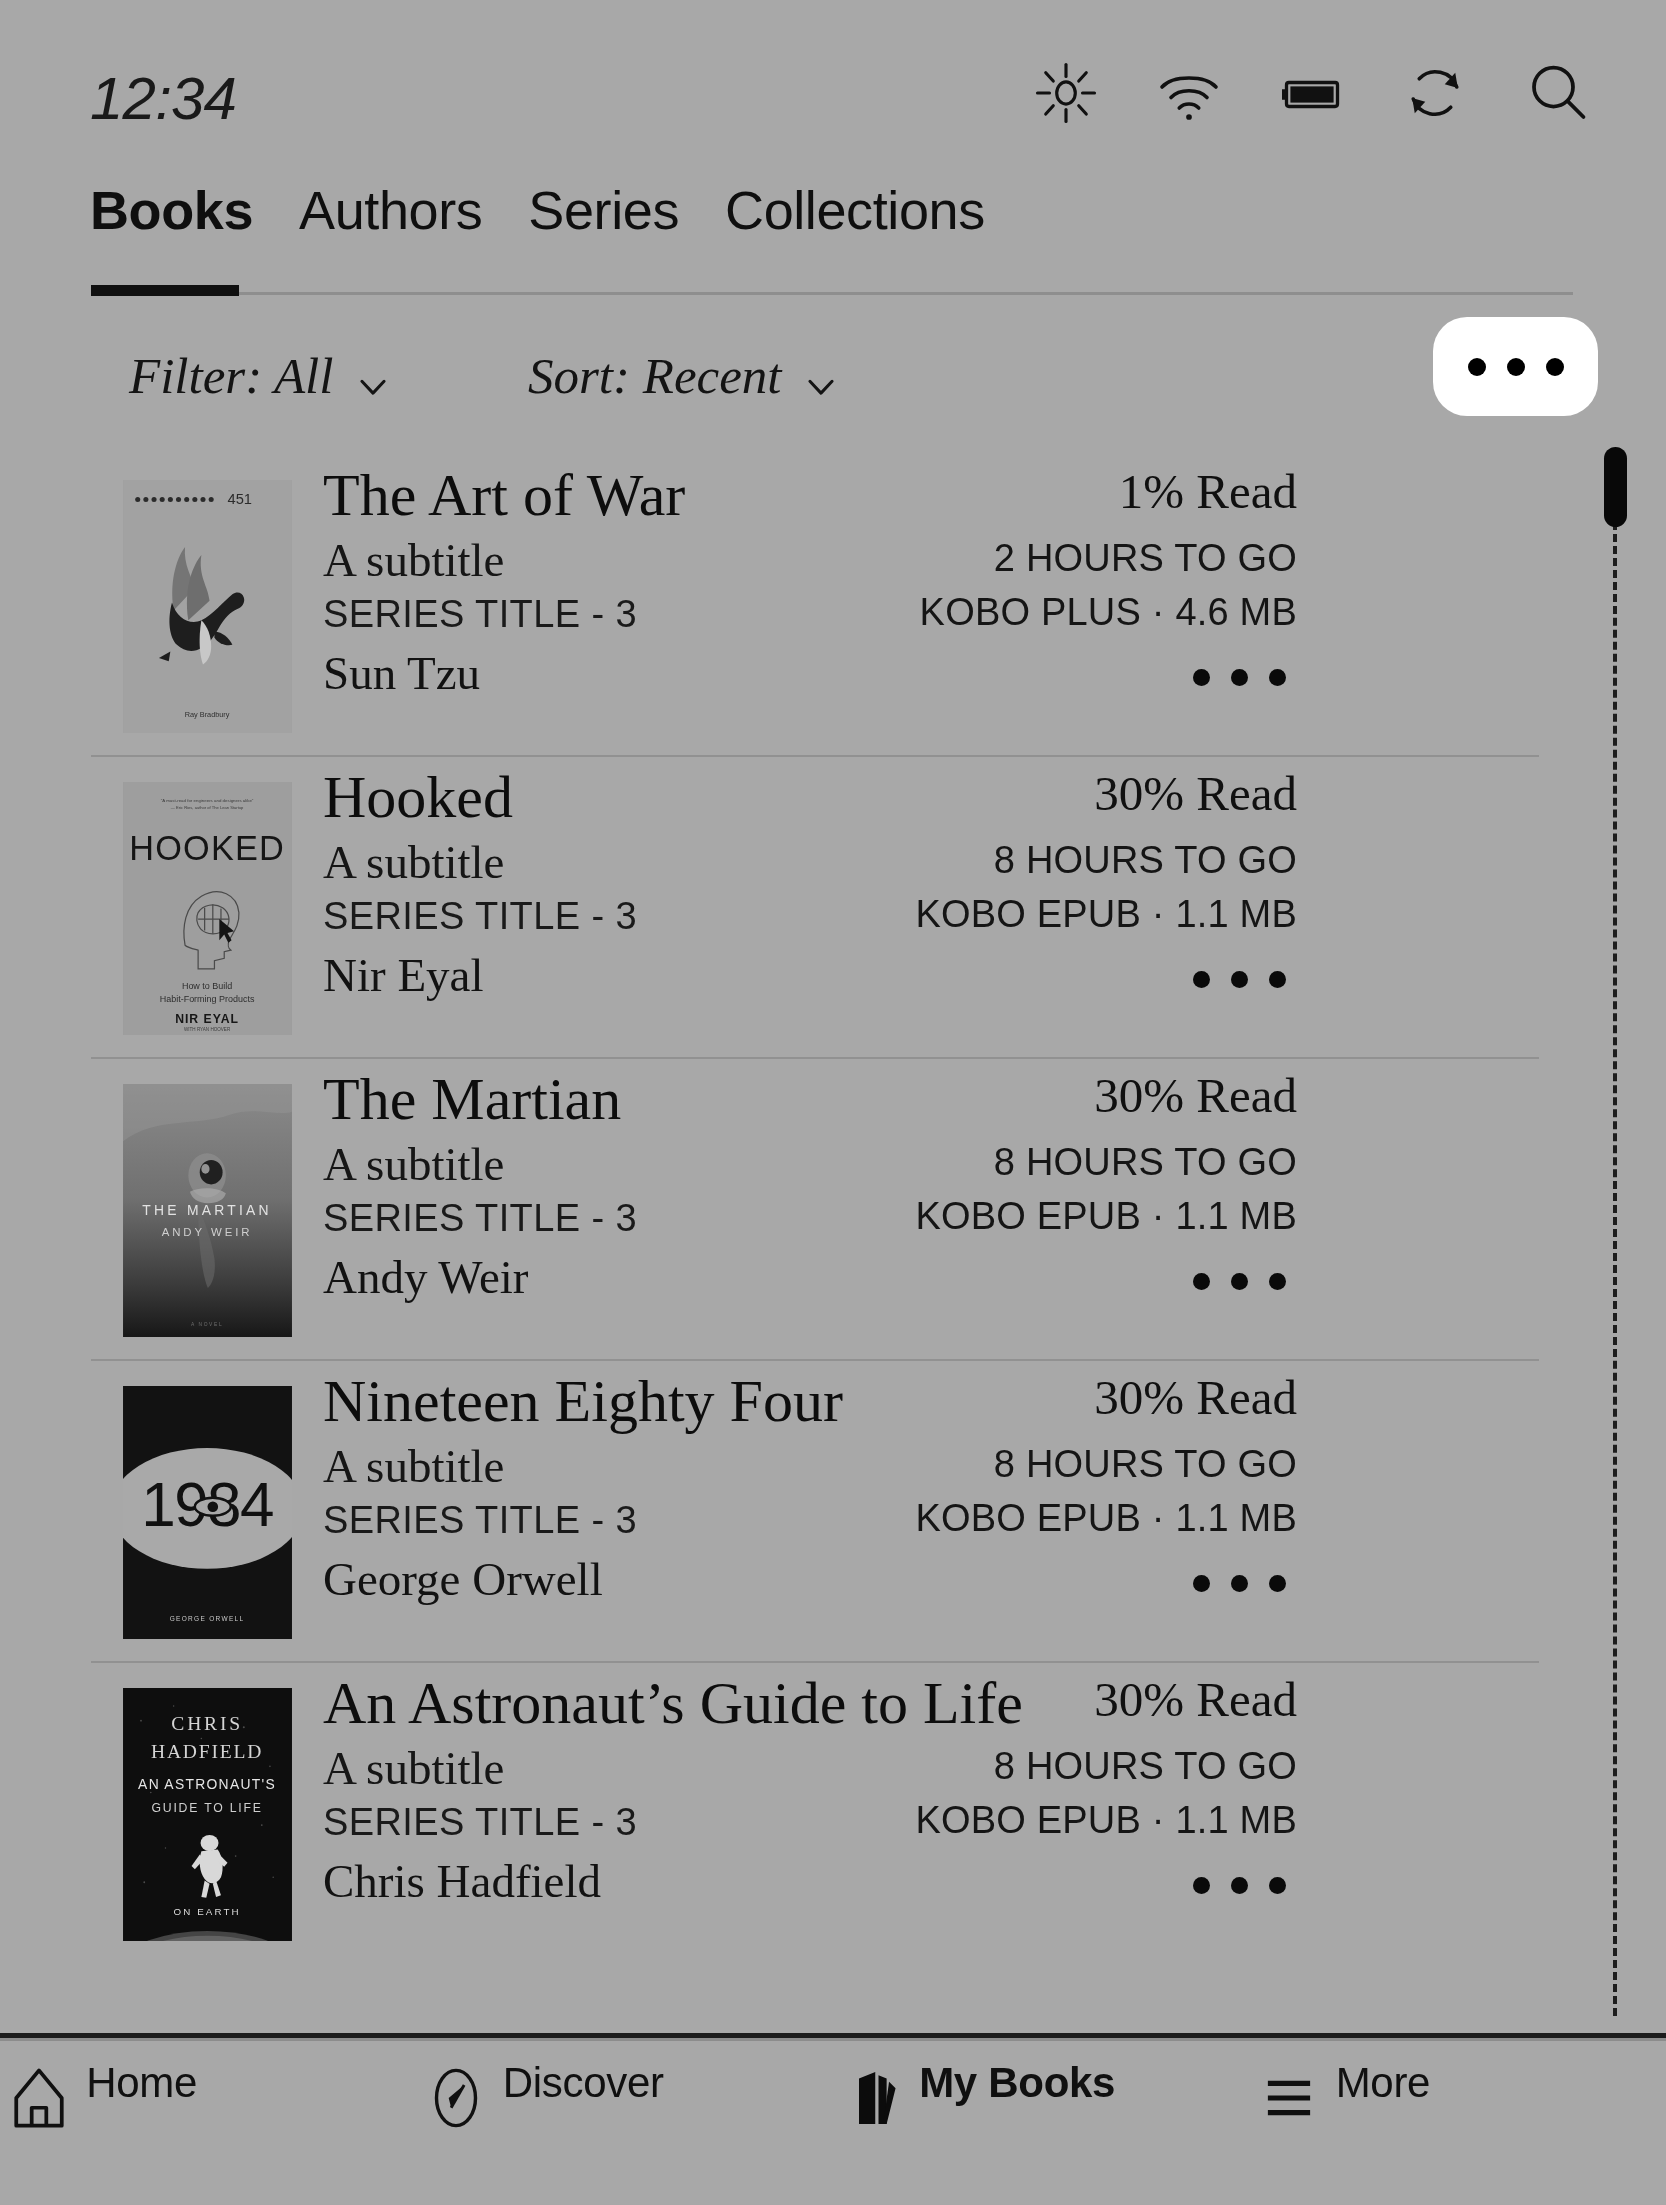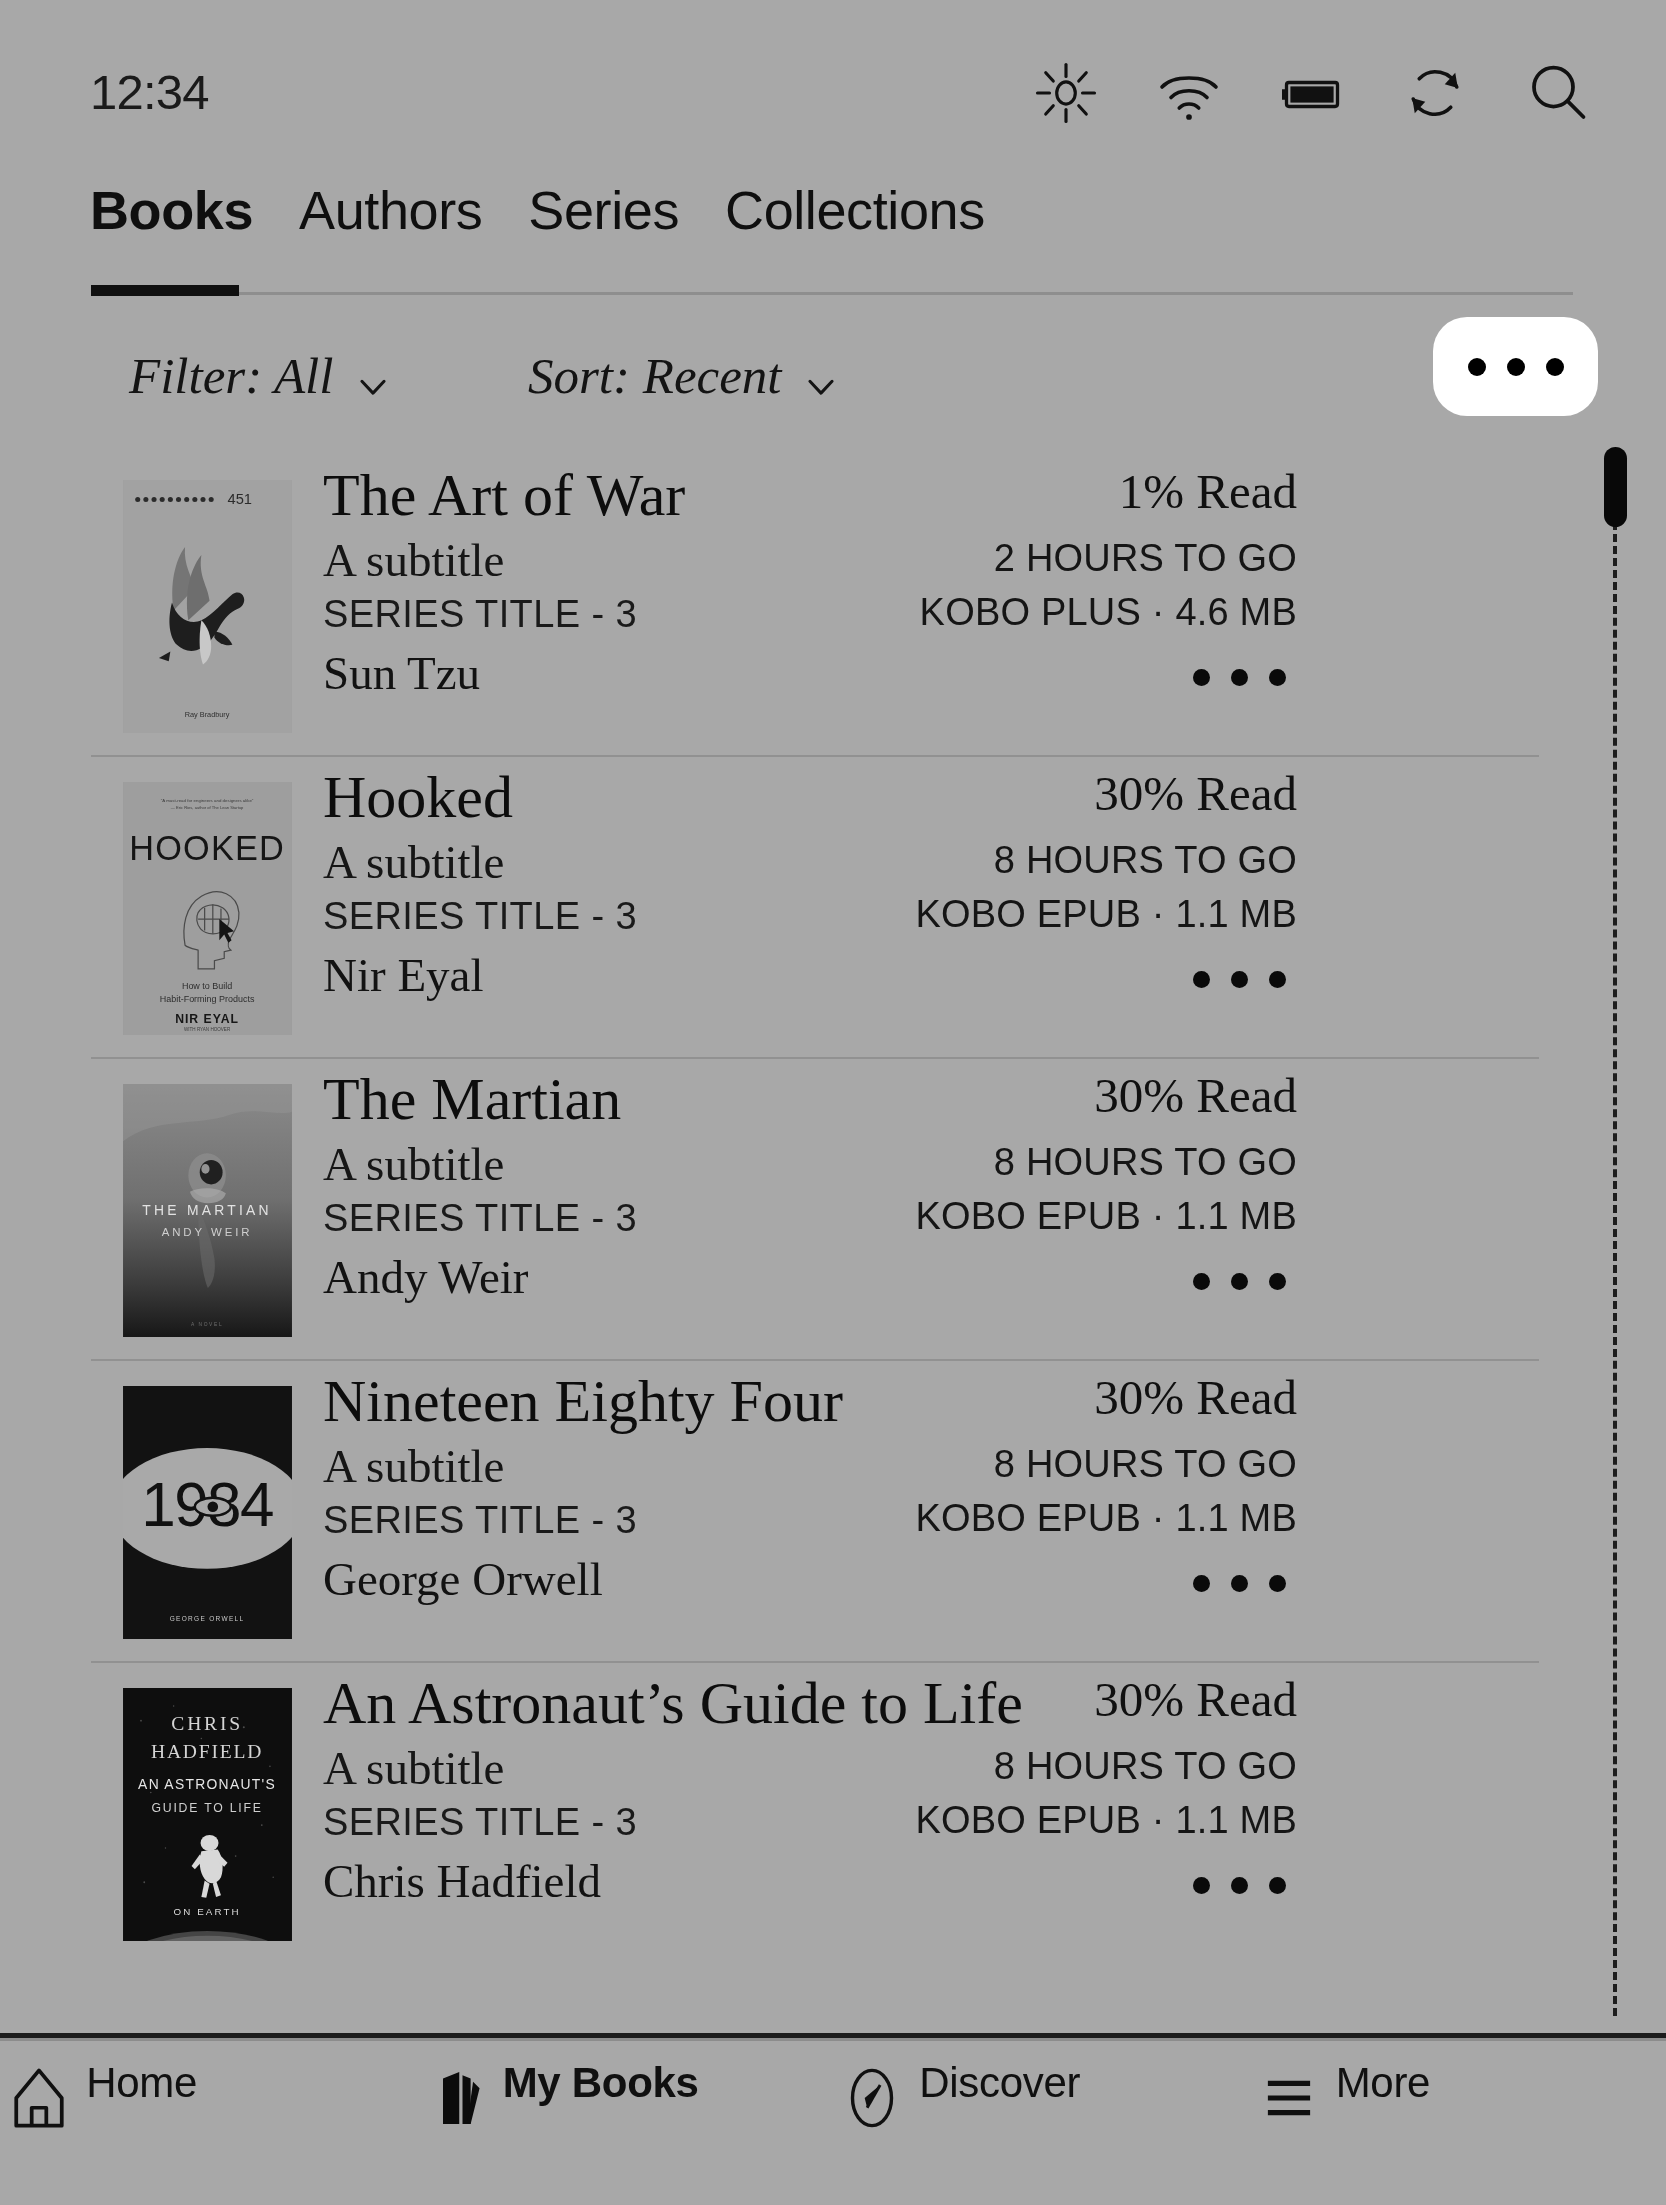--- a/index.html
+++ b/index.html
@@ -24,24 +24,25 @@
     position: absolute;
     top: 0; left: 0;
     width: 1666px;
     height: 163px;
   }
   .clock {
     position: absolute;
     left: 90px;
     top: 64px;
     font-family: "Liberation Sans", sans-serif;
-    font-size: 49px;
+    font-size: 60px;
     font-weight: 400;
     color: #1a1a1a;
     letter-spacing: -0.8px;
+    font-style: italic;
   }
   .status-icons {
     position: absolute;
     right: 72px;
     top: 57px;
     display: flex;
     align-items: center;
     gap: 51px;
   }
   .sicon { width: 72px; height: 72px; display: block; }
@@ -623,44 +624,44 @@
     <div class="navitem">
       <span>
         <svg class="navicon" viewBox="0 0 48 48" fill="none" stroke="#101010" stroke-width="2.3" stroke-linejoin="round">
           <path d="M24 7 L 38 24 L 38 41 L 10 41 L 10 24 Z"></path>
           <path d="M19.5 41 L 19.5 30 L 28.5 30 L 28.5 41"></path>
         </svg>
       </span>
       <span class="navlabel">Home</span>
     </div>
 
+    <div class="navitem">
+      <span>
+        <svg class="navicon" viewBox="0 0 48 48" fill="none" stroke="#101010" stroke-width="2.1">
+          <ellipse cx="24" cy="24" rx="12" ry="17"></ellipse>
+          <path d="M29 16 L 21 30 L 19.5 24 Z" fill="#101010" stroke="none"></path>
+          <path d="M29 16 L 21 30" stroke="#101010" stroke-width="1.8"></path>
+        </svg>
+      </span>
+      <span class="navlabel">Discover</span>
+    </div>
+
     <div class="navitem active">
       <span>
         <svg class="navicon" viewBox="0 0 48 48">
           <path d="M16 12 L 26 8 L 26 40 L 16 40 Z" fill="#0c0c0c"></path>
           <path d="M28 10 L 33 12 L 33 40 L 28 40 Z" fill="#0c0c0c"></path>
           <path d="M34.5 14 L 38.5 18 L 33 40 L 31 39 Z" fill="#0c0c0c"></path>
         </svg>
       </span>
       <span class="navlabel">My Books</span>
     </div>
 
     <div class="navitem">
       <span>
-        <svg class="navicon" viewBox="0 0 48 48" fill="none" stroke="#101010" stroke-width="2.1">
-          <ellipse cx="24" cy="24" rx="12" ry="17"></ellipse>
-          <path d="M29 16 L 21 30 L 19.5 24 Z" fill="#101010" stroke="none"></path>
-          <path d="M29 16 L 21 30" stroke="#101010" stroke-width="1.8"></path>
-        </svg>
-      </span>
-      <span class="navlabel">Discover</span>
-    </div>
-
-    <div class="navitem">
-      <span>
         <svg class="navicon" viewBox="0 0 48 48" stroke="#101010" stroke-width="3.1" stroke-linecap="butt">
           <line x1="11" y1="15" x2="37" y2="15"></line>
           <line x1="11" y1="24" x2="37" y2="24"></line>
           <line x1="11" y1="33" x2="37" y2="33"></line>
         </svg>
       </span>
       <span class="navlabel">More</span>
     </div>
 
   </div>

